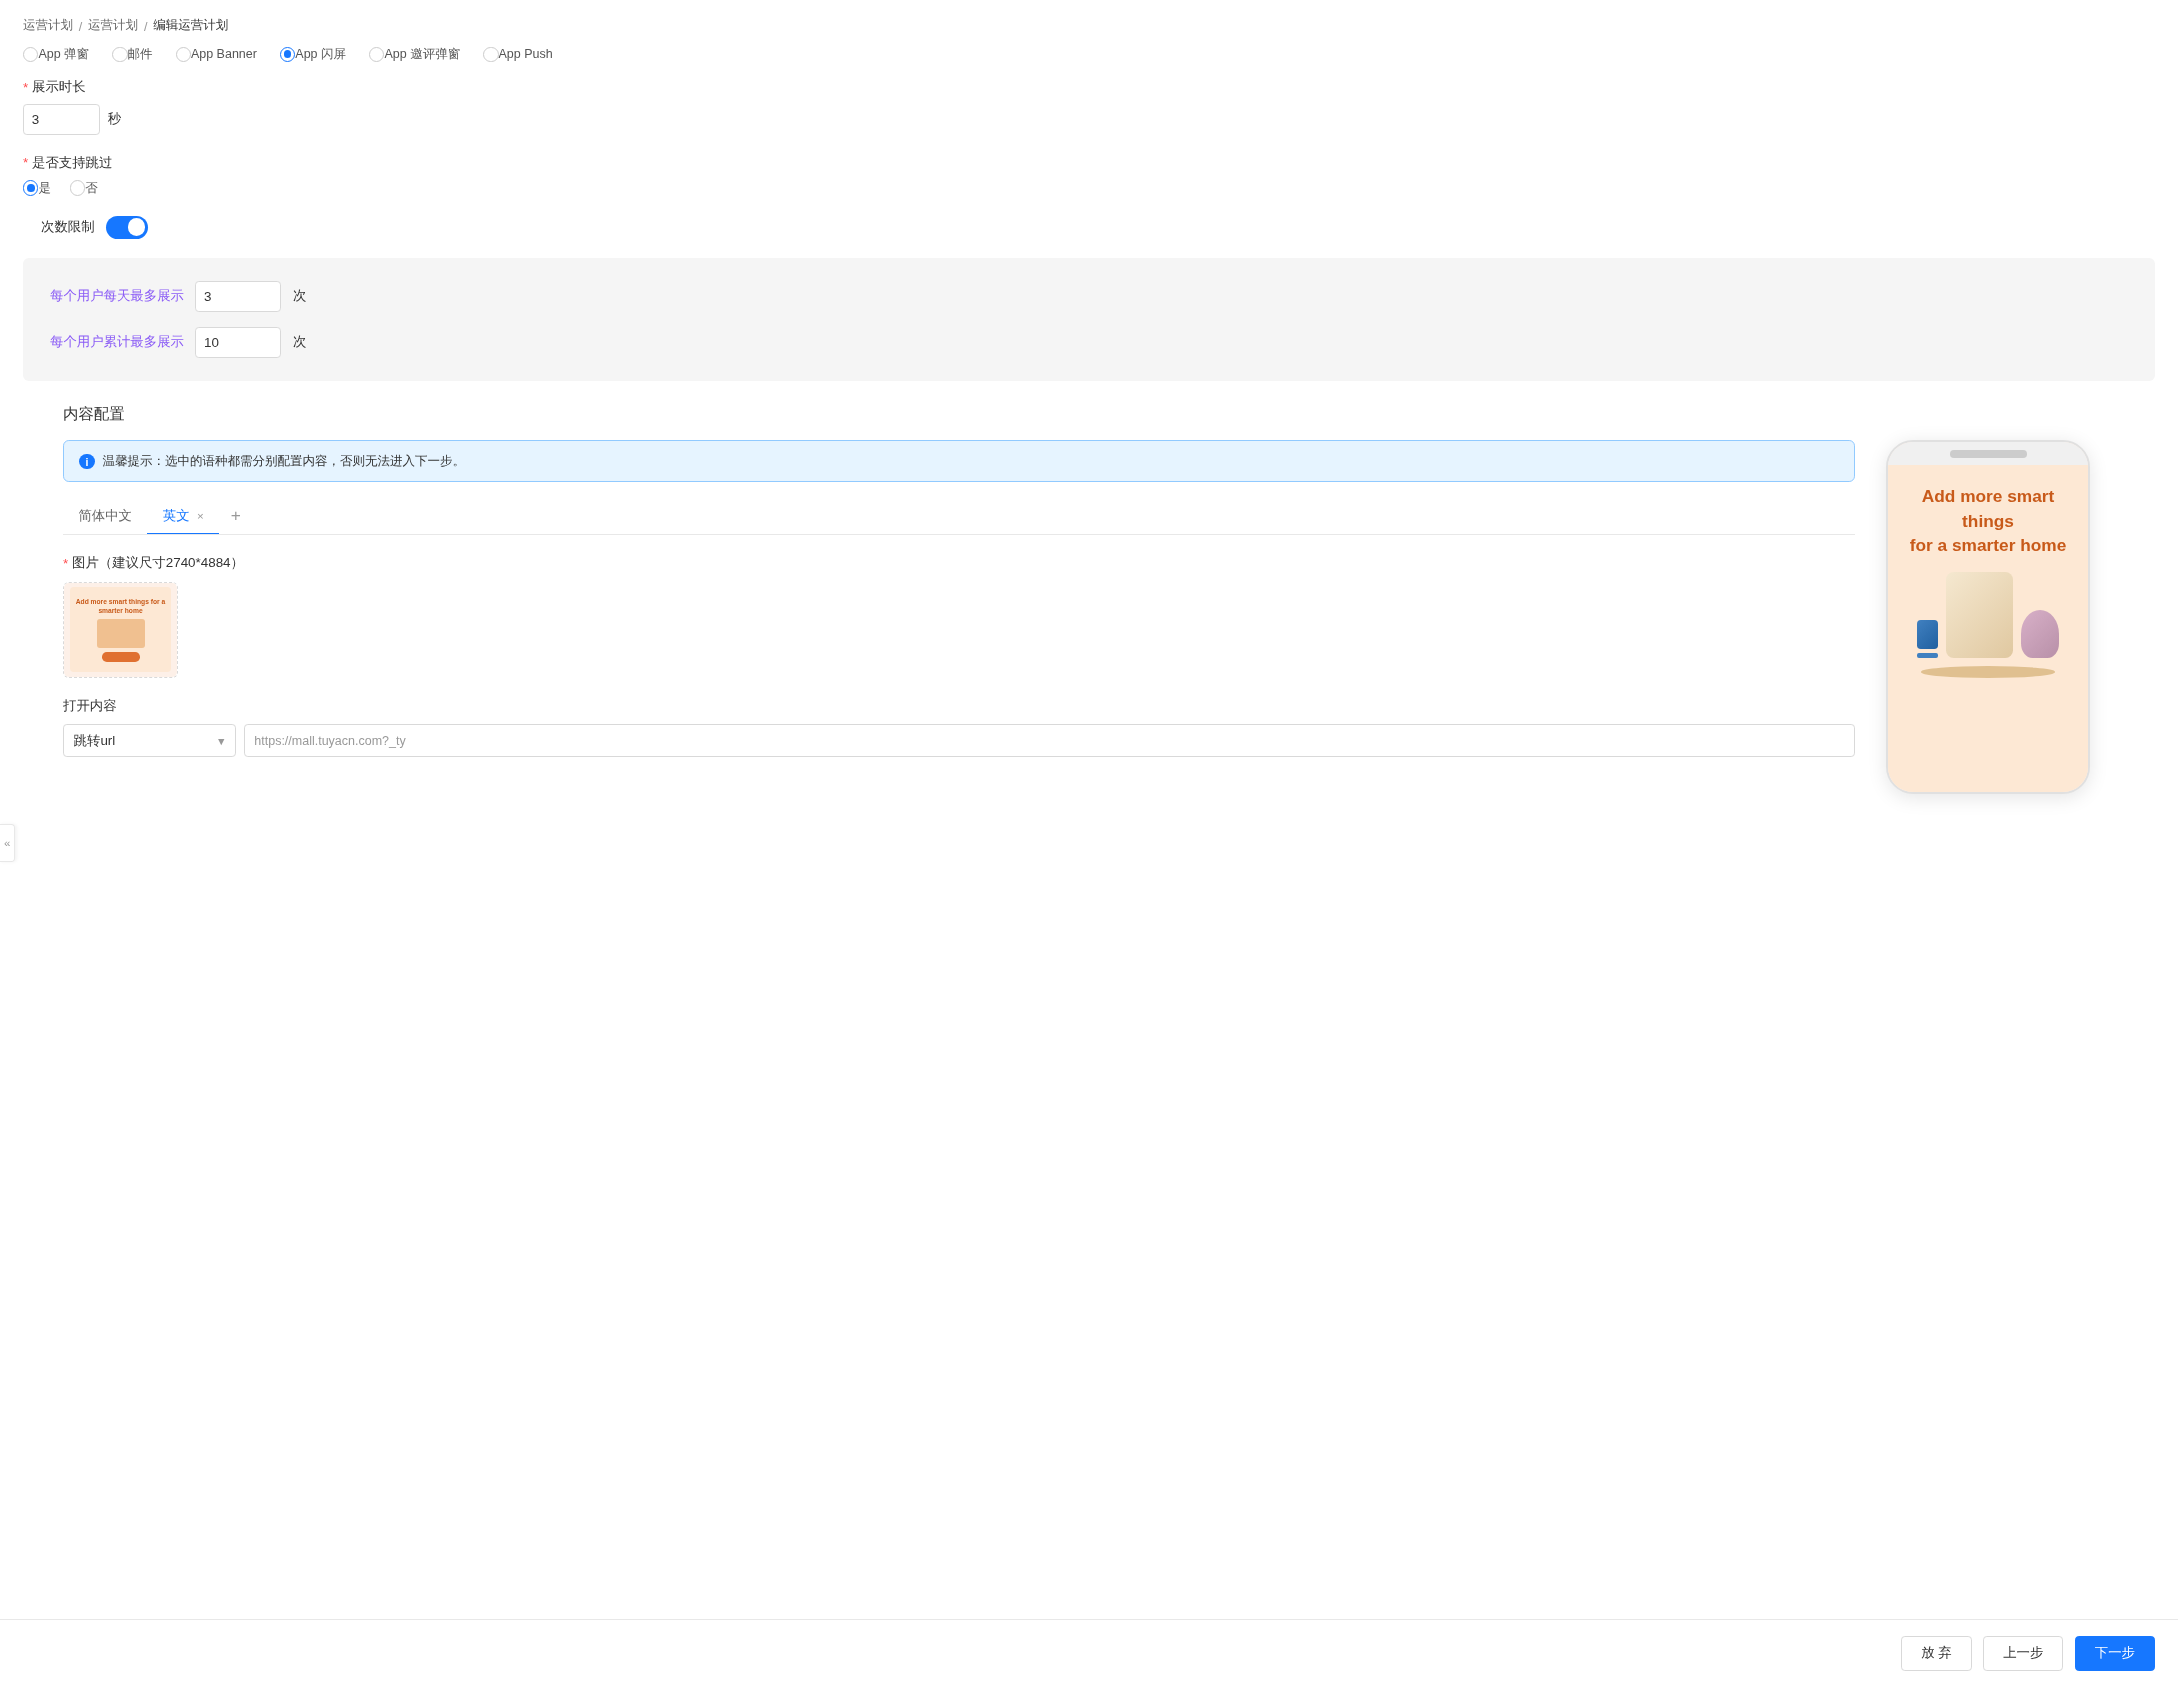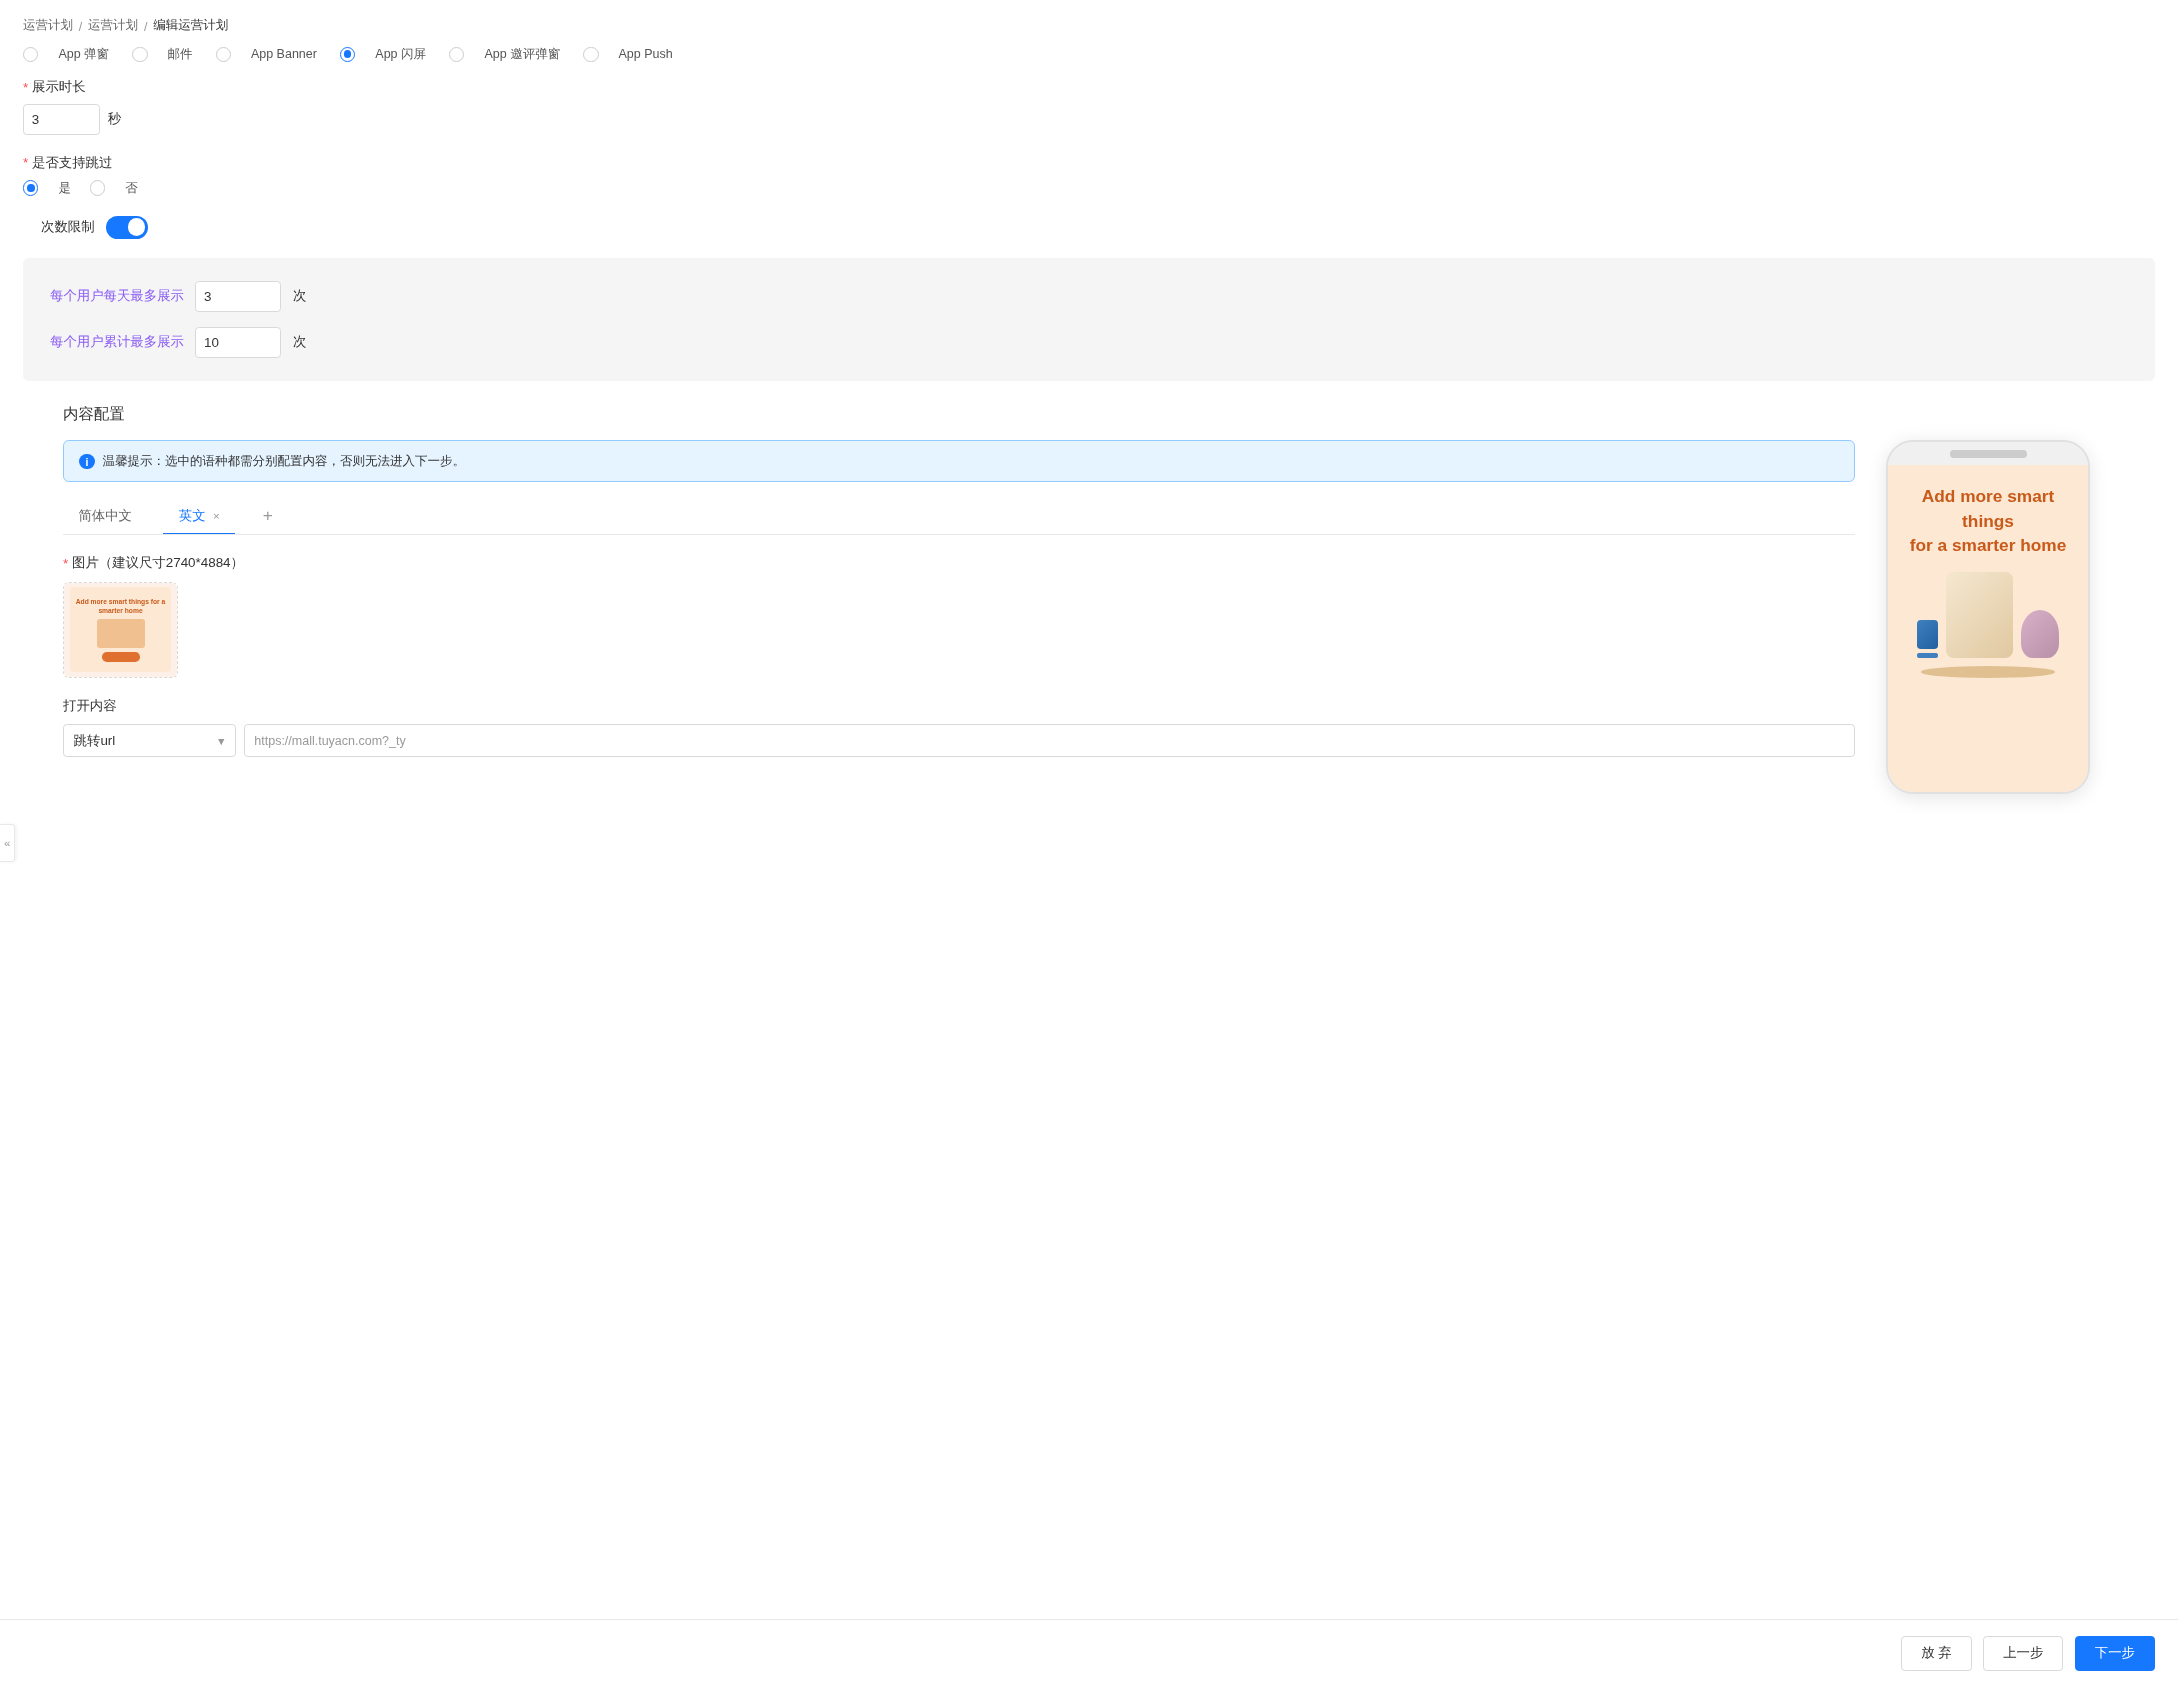--- a/index.html
+++ b/index.html
@@ -30,21 +30,21 @@
     .radio-group {
       padding: 0 23px 15.4px;
       display: flex;
       align-items: center;
       gap: 23px;
       flex-wrap: wrap;
     }
     .radio-item {
       display: flex;
       align-items: center;
-      gap: 20px;
+      gap: 0;
       cursor: pointer;
       justify-content: flex-end;
     }
     .radio-circle {
       width: 15.4px;
       height: 15.4px;
       border-radius: 50%;
       border: 1.9px solid #ccc;
       display: flex;
       align-items: center;
@@ -200,21 +200,21 @@
       font-weight: bold;
       flex-shrink: 0;
       margin-top: 1px;
     }
     .alert-text { font-size: 12.5px; color: #333; }
 
     
     .tabs-row {
       display: flex;
       align-items: center;
-      gap: 16px;
+      gap: 0;
       border-bottom: 1px solid #e8e8e8;
       margin-bottom: 19px;
     }
     .tab-item {
       padding: 7.7px 15.4px;
       font-size: 13.4px;
       color: #666;
       cursor: pointer;
       border-bottom: 1.9px solid transparent;
       margin-bottom: -1px;

